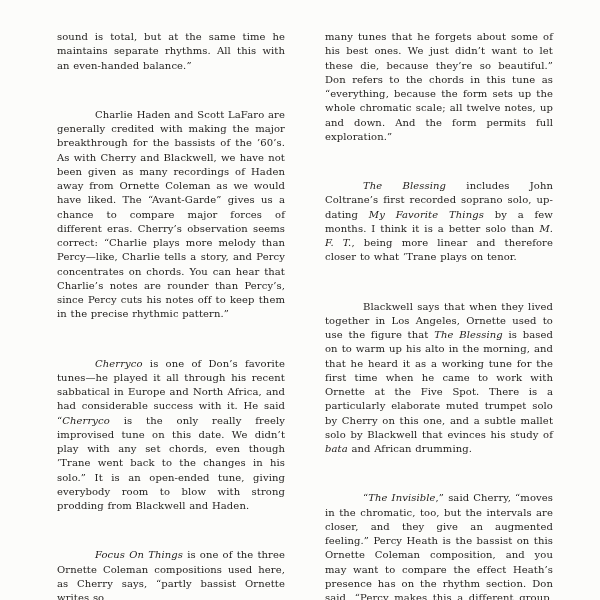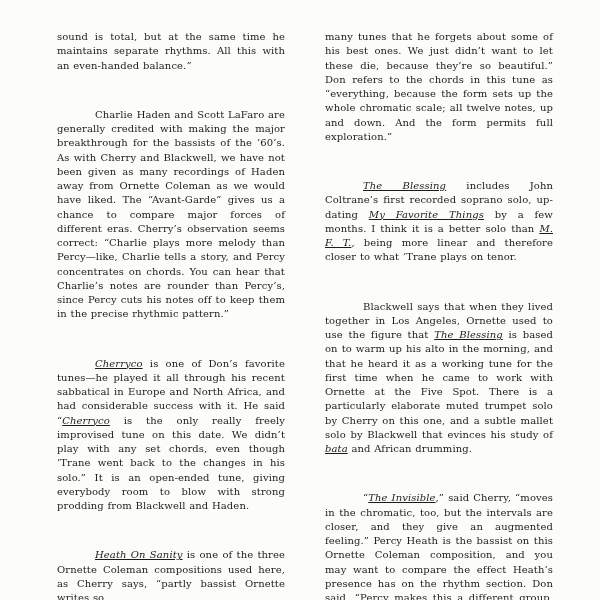--- a/index.html
+++ b/index.html
@@ -34,32 +34,31 @@
   .column-right { left: 325px; }
   .para {
     margin: 0;
   }
   .para.indent {
     text-indent: 38px;
     margin-top: 35px;
   }
   .seg-italic {
     font-style: italic;
-    text-decoration: underline;
   }
 </style>
 </head>
 <body style="background: rgb(252, 252, 250);">
 
 <div class="page">
   <div class="column column-left" style="color: rgb(30, 28, 26);">
       <p class="para"><span class="seg-plain">sound is total, but at the same time he maintains separate rhythms. All this with an even-handed balance.”</span></p>
       <p class="para indent"><span class="seg-plain">Charlie Haden and Scott LaFaro are generally credited with making the major breakthrough for the bassists of the ’60’s. As with Cherry and Blackwell, we have not been given as many recordings of Haden away from Ornette Coleman as we would have liked. The “Avant-Garde” gives us a chance to compare major forces of different eras. Cherry’s observation seems correct: “Charlie plays more melody than Percy—like, Charlie tells a story, and Percy concentrates on chords. You can hear that Charlie’s notes are rounder than Percy’s, since Percy cuts his notes off to keep them in the precise rhythmic pattern.”</span></p>
       <p class="para indent"><span class="seg-italic">Cherryco</span><span class="seg-plain"> is one of Don’s favorite tunes—he played it all through his recent sabbatical in Europe and North Africa, and had considerable success with it. He said “</span><span class="seg-italic">Cherryco</span><span class="seg-plain"> is the only really freely improvised tune on this date. We didn’t play with any set chords, even though ’Trane went back to the changes in his solo.” It is an open-ended tune, giving everybody room to blow with strong prodding from Blackwell and Haden.</span></p>
-      <p class="para indent"><span class="seg-italic">Heath On Sanity</span><span class="seg-plain"> is one of the three Ornette Coleman compositions used here, as Cherry says, “partly bassist Ornette writes so</span></p>
+      <p class="para indent"><span class="seg-italic">Focus On Things</span><span class="seg-plain"> is one of the three Ornette Coleman compositions used here, as Cherry says, “partly bassist Ornette writes so</span></p>
     </div>
   <div class="column column-right" style="color: rgb(30, 28, 26);">
       <p class="para"><span class="seg-plain">many tunes that he forgets about some of his best ones. We just didn’t want to let these die, because they’re so beautiful.” Don refers to the chords in this tune as “everything, because the form sets up the whole chromatic scale; all twelve notes, up and down. And the form permits full exploration.”</span></p>
       <p class="para indent"><span class="seg-italic">The Blessing</span><span class="seg-plain"> includes John Coltrane’s first recorded soprano solo, up-dating </span><span class="seg-italic">My Favorite Things</span><span class="seg-plain"> by a few months. I think it is a better solo than </span><span class="seg-italic">M. F. T.</span><span class="seg-plain">, being more linear and therefore closer to what ’Trane plays on tenor.</span></p>
       <p class="para indent"><span class="seg-plain">Blackwell says that when they lived together in Los Angeles, Ornette used to use the figure that </span><span class="seg-italic">The Blessing</span><span class="seg-plain"> is based on to warm up his alto in the morning, and that he heard it as a working tune for the first time when he came to work with Ornette at the Five Spot. There is a particularly elaborate muted trumpet solo by Cherry on this one, and a subtle mallet solo by Blackwell that evinces his study of </span><span class="seg-italic">bata</span><span class="seg-plain"> and African drumming.</span></p>
       <p class="para indent"><span class="seg-plain">“</span><span class="seg-italic">The Invisible</span><span class="seg-plain">,” said Cherry, “moves in the chromatic, too, but the intervals are closer, and they give an augmented feeling.” Percy Heath is the bassist on this Ornette Coleman composition, and you may want to compare the effect Heath’s presence has on the rhythm section. Don said, “Percy makes this a different group, and that’s the way</span></p>
     </div>
 </div>
 
 </body></html>

